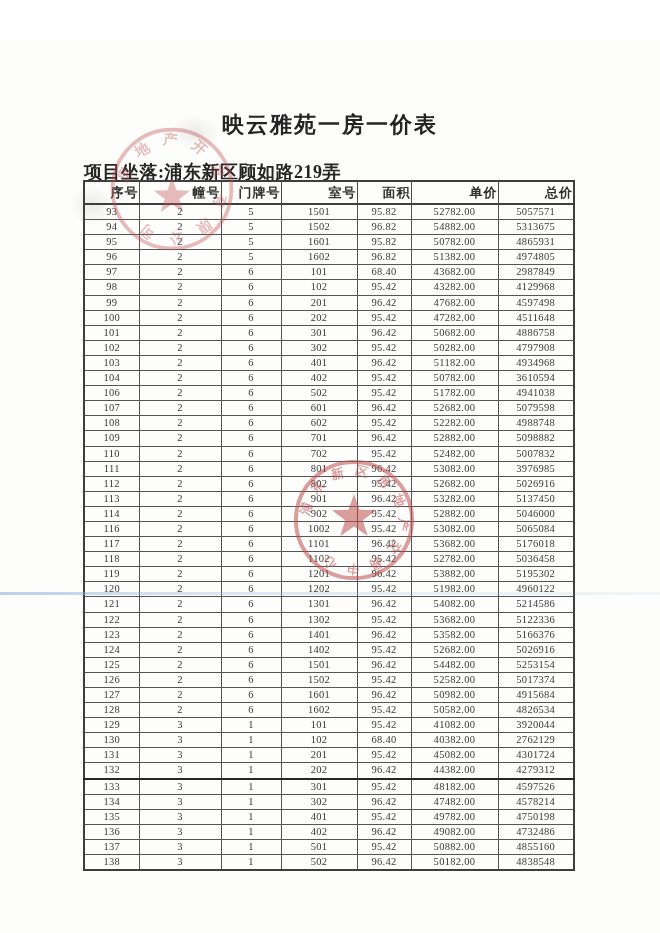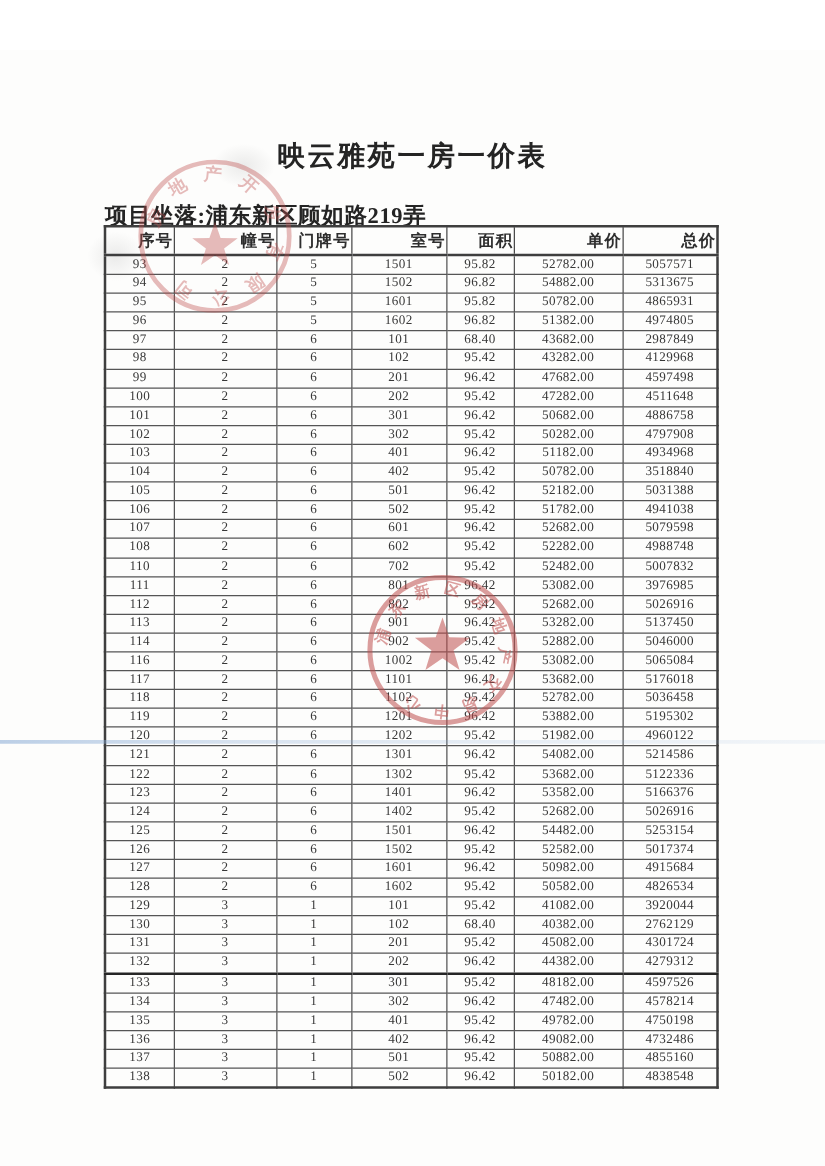--- a/index.html
+++ b/index.html
@@ -213,30 +213,21 @@
           <td>51182.00</td>
           <td>4934968</td>
         </tr>
         <tr>
           <td>104</td>
           <td>2</td>
           <td>6</td>
           <td>402</td>
           <td>95.42</td>
           <td>50782.00</td>
-          <td>3518840</td>
-        </tr>
-        <tr>
-          <td>105</td>
-          <td>2</td>
-          <td>6</td>
-          <td>501</td>
-          <td>96.42</td>
-          <td>52182.00</td>
-          <td>5031388</td>
+          <td>3610594</td>
         </tr>
         <tr>
           <td>106</td>
           <td>2</td>
           <td>6</td>
           <td>502</td>
           <td>95.42</td>
           <td>51782.00</td>
           <td>4941038</td>
         </tr>
@@ -250,20 +241,29 @@
           <td>5079598</td>
         </tr>
         <tr>
           <td>108</td>
           <td>2</td>
           <td>6</td>
           <td>602</td>
           <td>95.42</td>
           <td>52282.00</td>
           <td>4988748</td>
+        </tr>
+        <tr>
+          <td>109</td>
+          <td>2</td>
+          <td>6</td>
+          <td>701</td>
+          <td>96.42</td>
+          <td>52882.00</td>
+          <td>5098882</td>
         </tr>
         <tr>
           <td>110</td>
           <td>2</td>
           <td>6</td>
           <td>702</td>
           <td>95.42</td>
           <td>52482.00</td>
           <td>5007832</td>
         </tr>

